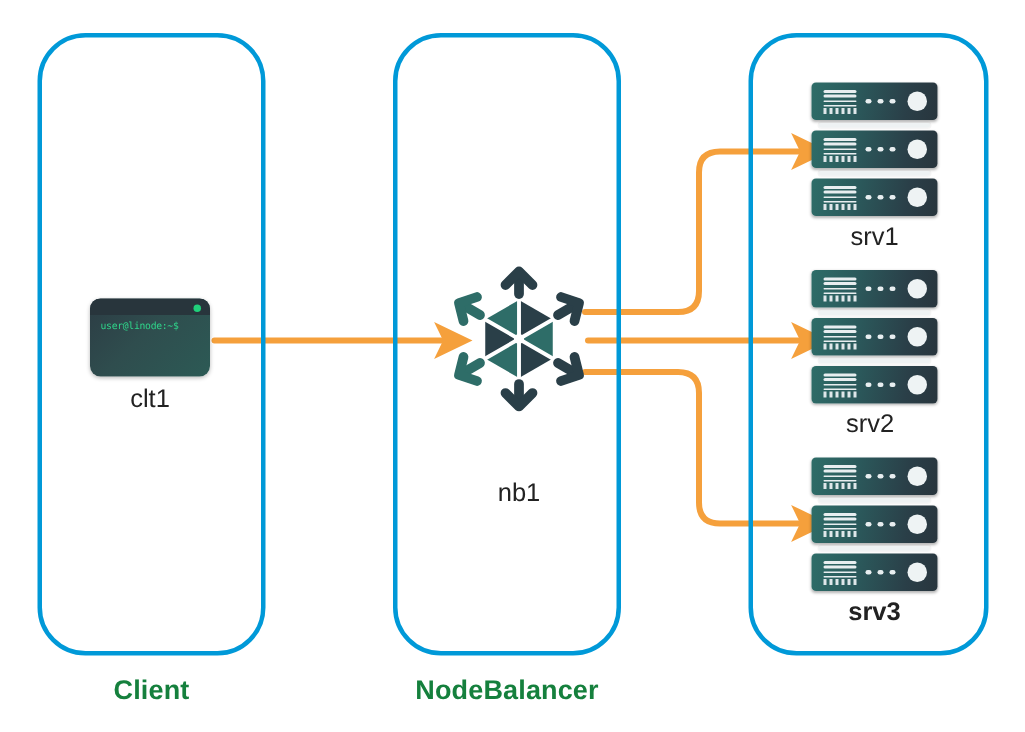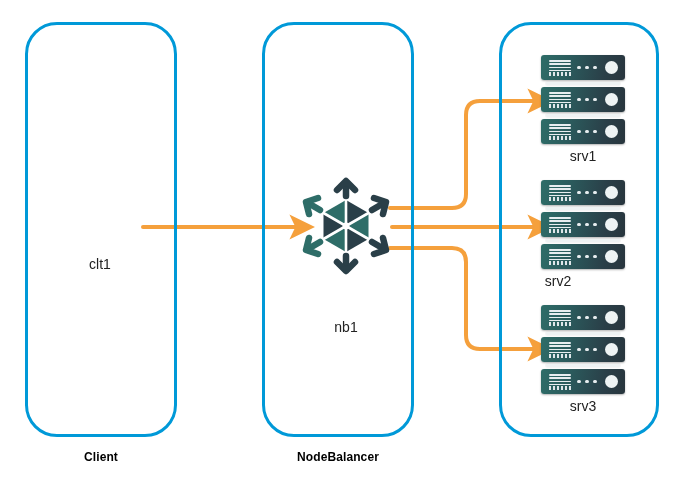--- a/index.html
+++ b/index.html
@@ -7,29 +7,29 @@
        font-family:"Liberation Sans",sans-serif;}
   #stage{position:absolute;left:0;top:0;width:683px;height:488px;}
 
   
   .group{position:absolute;border:3px solid #0099d8;border-radius:32px;
          background:transparent;box-sizing:border-box;}
   #grp-client{left:25px;top:22px;width:152px;height:415px;}
   #grp-nb{left:262px;top:22px;width:152px;height:415px;}
   #grp-srv{left:499px;top:22px;width:160px;height:415px;}
 
-  .group-label{position:absolute;text-align:center;font-size:12px;
-               font-weight:bold;color:#000000;letter-spacing:.1px;
+  .group-label{position:absolute;text-align:center;font-size:18px;
+               font-weight:bold;color:#15803d;letter-spacing:.1px;
                white-space:nowrap;}
   #lbl-client{left:25px;top:450px;width:152px;}
   #lbl-nb{left:262px;top:450px;width:152px;}
   #lbl-srv{left:499px;top:450px;width:160px;}
 
   
-  .node-label{position:absolute;text-align:center;font-size:14px;
+  .node-label{position:absolute;text-align:center;font-size:17px;
               color:#222222;white-space:nowrap;}
 
   
   #clt-icon{position:absolute;left:60px;top:199px;width:80px;height:52px;
             border-radius:7px;overflow:hidden;
             background:linear-gradient(135deg,#2c3c44 0%,#2f4d4e 45%,#2c5a55 100%);
             box-shadow:0 1px 3px rgba(0,0,0,.28);}
   #clt-bar{position:absolute;left:0;top:0;width:100%;height:11px;
            background:#28353c;}
   #clt-dot{position:absolute;right:6px;top:3.5px;width:5px;height:5px;
@@ -60,22 +60,22 @@
   .rack-ticks i{width:1.6px;height:4px;background:#dfe7ea;}
   .rack-dots{position:absolute;left:36px;top:10.5px;width:20px;height:4px;
              display:flex;justify-content:space-between;align-items:center;}
   .rack-dots i{width:3.6px;height:3.6px;border-radius:50%;background:#e8eef0;}
   .rack-knob{position:absolute;right:7px;top:6px;width:13px;height:13px;
              border-radius:50%;background:#eef3f4;}
   .gap-bar{position:absolute;left:5px;width:74px;height:3px;border-radius:2px;
            background:#eef2f3;box-shadow:0 0 0 1px rgba(0,0,0,.04);}
   .gap-bar.g0{top:27px;} .gap-bar.g1{top:59px;}
   #lbl-srv1{left:529px;top:148px;width:108px;}
-  #lbl-srv2{left:504px;top:273px;width:108px;text-align:center;}
-  #lbl-srv3{left:529px;top:398px;width:108px;}
+  #lbl-srv2{left:526px;top:273px;width:108px;text-align:center;}
+  #lbl-srv3{left:529px;top:398px;width:108px;font-weight:bold;}
 
   
   #wires{position:absolute;left:0;top:0;width:683px;height:488px;
          pointer-events:none;}
 </style>
 </head>
 <body>
 
 <div id="stage">
 
@@ -92,20 +92,25 @@
       <path d="M390,208 L452,208 Q466,208 466,194 L466,115 Q466,101 480,101 L533,101" marker-end="url(#ah)"></path>
 
       <path d="M392,227 L533,227" marker-end="url(#ah)"></path>
 
       <path d="M390,248 L452,248 Q466,248 466,262 L466,335 Q466,349 480,349 L533,349" marker-end="url(#ah)"></path>
     </g>
   </svg>
 
   <div class="group" id="grp-client"></div>
 
+  <div id="clt-icon">
+    <div id="clt-bar"></div>
+    <div id="clt-dot"></div>
+    <div id="clt-prompt">user@linode:~$</div>
+  </div>
   <div class="node-label" id="lbl-clt1">clt1</div>
 
   <div class="group-label" id="lbl-client">Client</div>
 
   <div class="group" id="grp-nb"></div>
 
   <svg id="nb-icon" viewBox="0 0 100 100" xmlns="http://www.w3.org/2000/svg">
 
     <g>
       <polygon points="50,50 50,24 72.5,37" fill="#2a3f48"></polygon>

